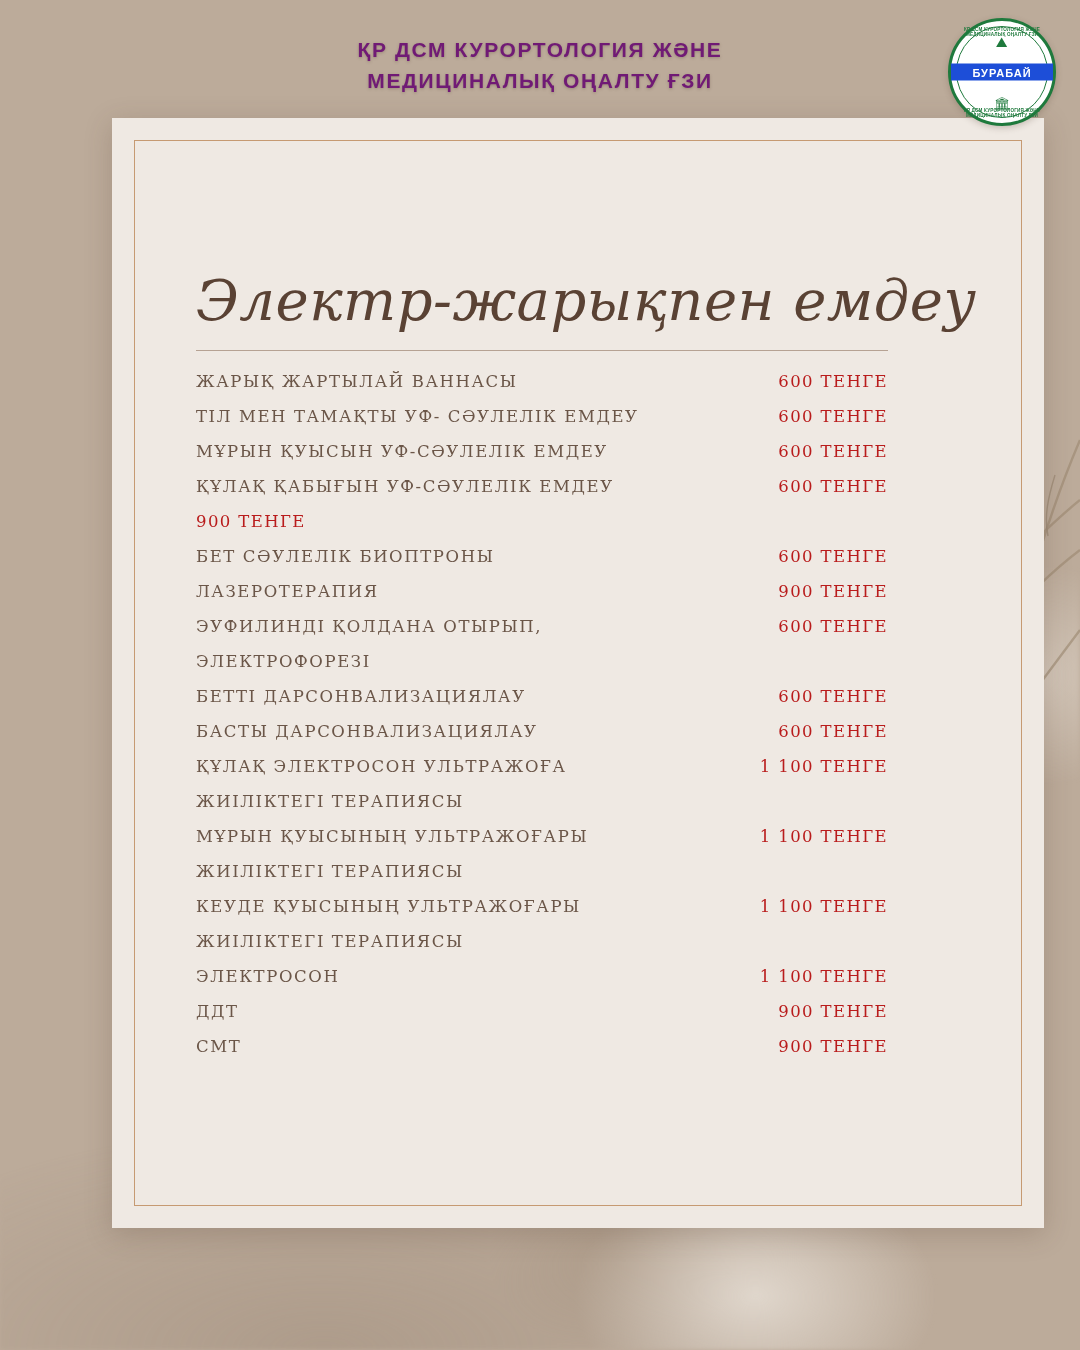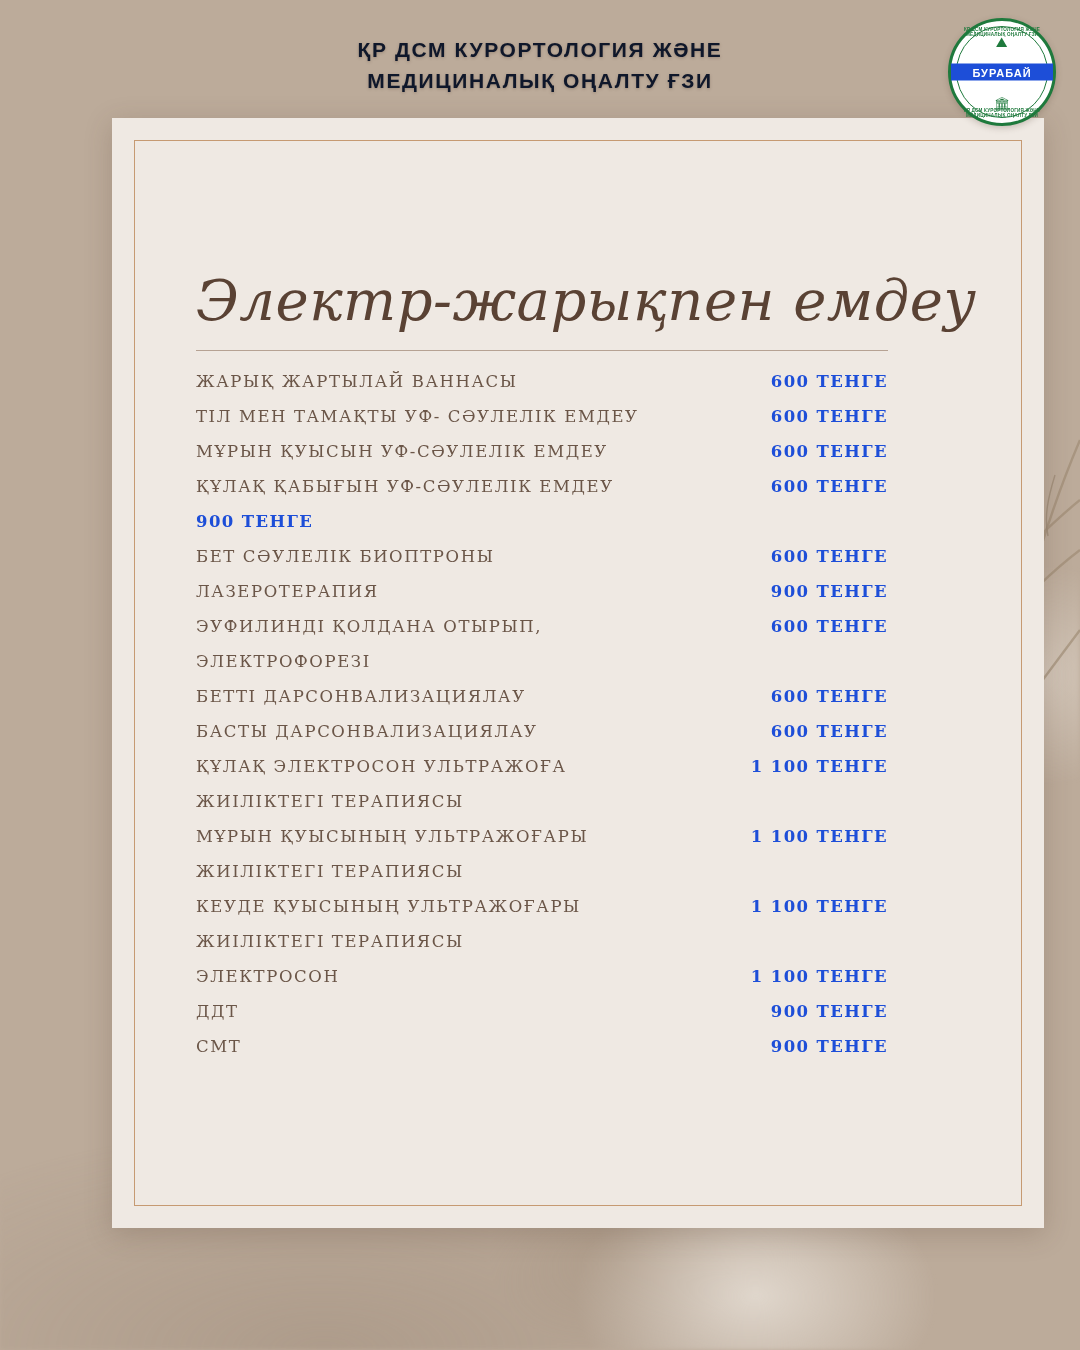--- a/index.html
+++ b/index.html
@@ -41,21 +41,21 @@
   .twigs { position: absolute; right: 0; top: 380px; width: 200px; height: 560px; opacity: .75; }
 
   
   .header {
     position: absolute;
     top: 34px; left: 0; right: 0;
     text-align: center;
     z-index: 5;
   }
   .header-line {
-    color: #0f172a;
+    color: #701a75;
     font-weight: bold;
     font-size: 21px;
     letter-spacing: 1.6px;
     line-height: 31px;
     text-shadow: 0 1px 3px rgba(90,70,55,0.35);
   }
 
   
   .logo {
     position: absolute;
@@ -158,24 +158,24 @@
   .row-name {
     font-family: "DejaVu Serif", serif;
     font-size: 16.5px;
     letter-spacing: 1.6px;
     color: #6b5648;
     line-height: 35px;
     white-space: nowrap;
   }
   .row-price {
     font-family: "DejaVu Serif", serif;
-    font-weight: bold;
+    font-weight: normal;
     font-size: 16.5px;
     letter-spacing: 1.4px;
-    color: #1d4ed8;
+    color: #b91c1c;
     line-height: 35px;
     white-space: nowrap;
     text-align: right;
   }
 </style>
 </head>
 <body>
 
 <div class="bg"></div>
 <div class="bg2"></div>

